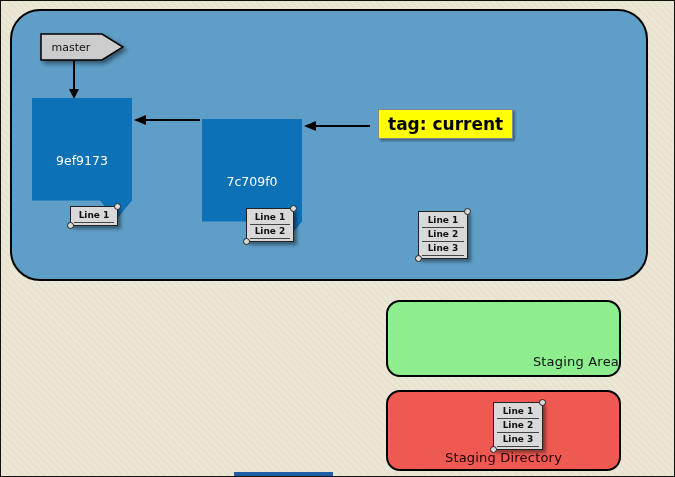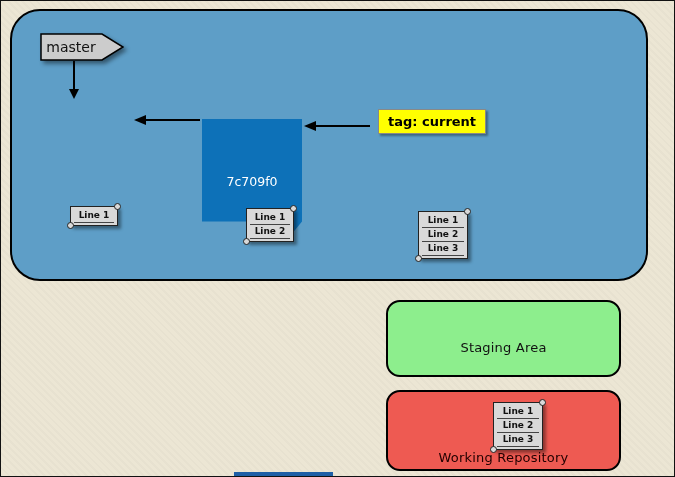--- a/index.html
+++ b/index.html
@@ -21,40 +21,40 @@
     font-size:13px; color:#111; letter-spacing:.2px;
   }
   .repo .area-label{bottom:8px;}
   
   .flag{position:absolute; left:28px; top:22px; width:84px; height:28px;
         filter:drop-shadow(3px 3px 2px rgba(0,0,0,.45));}
   .flag svg{display:block;}
   .flag .flag-label{
     position:absolute; left:0; top:0; width:62px; height:28px;
     display:flex; align-items:center; justify-content:center;
-    font-size:14px; color:#111;
+    font-size:11px; color:#111;
   }
   
   .commit{
     position:absolute; width:100px; height:122px;
     background:var(--commit_fill,#0d71b8);
     clip-path:polygon(0 0, 100% 0, 100% 84%, 84% 100%, 68% 84%, 0 84%);
   }
   .commit.c1{left:20px; top:87px;}
   .commit.c2{left:190px; top:108px;}
   .commit.c3{left:360px; top:92px;}
   .commit .cid{
     position:absolute; top:55px; left:0; width:100%;
     text-align:center; color:#fff; font-size:12.5px;
   }
   
   .tag{
     position:absolute; left:366px; top:98px;
     background:var(--tag_fill,#ffff00); border:1px solid #888;
-    font-weight:bold; font-size:13px; color:#000;
+    font-weight:bold; font-size:17px; color:#000;
     padding:4px 9px; box-shadow:2px 2px 2px rgba(0,0,0,.35);
   }
   
   .scroll{
     position:absolute; background:var(--scroll_fill,#d9d9d9);
     border:1.5px solid #222; box-shadow:3px 3px 3px rgba(0,0,0,.4);
     padding:2px 3px; box-sizing:border-box;margin-left:16px;
   }
   .scroll::before{
     content:""; position:absolute; right:-4px; top:-4px; width:5px; height:5px;
@@ -72,21 +72,21 @@
   .s2{left:218px; top:197px; width:48px;}
   .s3{left:390px; top:200px; width:50px;}
   
   .arrows{position:absolute; left:0; top:0; pointer-events:none;}
   
   .staging{
     position:absolute; left:385px; top:299px; width:235px; height:77px;
     background:var(--staging_fill,#8dee8d);
     border:2px solid #000; border-radius:14px; box-sizing:border-box;
   }
-  .staging .area-label{bottom:20px;}
+  .staging .area-label{bottom:6px;text-align:right;}
   
   .working{
     position:absolute; left:385px; top:389px; width:235px; height:81px;
     background:var(--working_fill,#ee5a52);
     border:2px solid #000; border-radius:14px; box-sizing:border-box;
   }
   .working .area-label{bottom:4px; color:#200;}
   .sw{left:89px; top:10px; width:50px;}
   
   .bottom-strip{
@@ -116,20 +116,23 @@
       <g>
         <line x1="188" y1="109" x2="134" y2="109" stroke="#000" stroke-width="2"></line>
         <polygon points="134,104 134,114 122,109" fill="#000"></polygon>
       </g>
       <g>
         <line x1="358" y1="115" x2="304" y2="115" stroke="#000" stroke-width="2"></line>
         <polygon points="304,110 304,120 292,115" fill="#000"></polygon>
       </g>
     </svg>
 
+    <div class="commit c1">
+      <span class="cid">9ef9173</span>
+    </div>
     <div class="commit c2">
       <span class="cid">7c709f0</span>
     </div>
 
     <div class="tag">tag: current</div>
 
     <div class="scroll s1">
       <span class="line">Line 1</span>
     </div>
     <div class="scroll s2">
@@ -147,18 +150,18 @@
   <div class="staging">
     <div class="area-label">Staging Area</div>
   </div>
 
   <div class="working">
     <div class="scroll sw">
       <span class="line">Line 1</span>
       <span class="line">Line 2</span>
       <span class="line">Line 3</span>
     </div>
-    <div class="area-label">Working Repository</div>
+    <div class="area-label">Staging Directory</div>
   </div>
 
   <div class="bottom-strip"></div>
 
 </div>
 
 </body></html>

